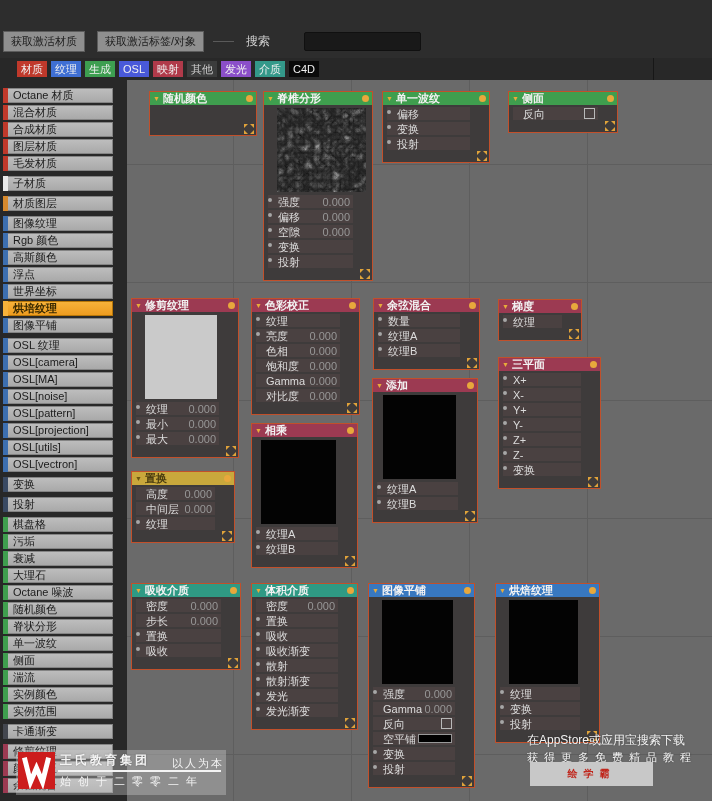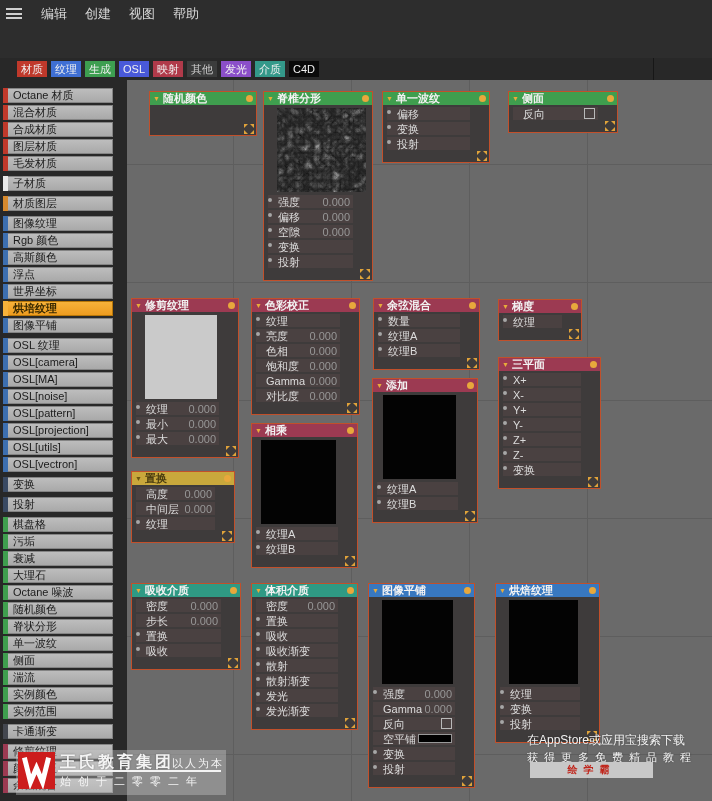--- a/index.html
+++ b/index.html
@@ -60,46 +60,42 @@
   .pval{margin-left:auto;color:#979797;}
   .pport{position:absolute;left:0;top:3px;width:4px;height:4px;border:2px solid #a6a6a6;border-radius:50%;background:#3e3b3b;}
   .pcheck{margin-left:auto;width:11px;height:11px;border:1px solid #b9b9b9;background:transparent;}
   .pswatch{margin-left:auto;width:34px;height:9px;border:1px solid #999;background:#000;}
   .nresize{position:absolute;right:2px;bottom:1px;}
 
   
   .wm{position:absolute;z-index:50;color:#f4f4f4;}
   .wmL-bg{left:16px;top:750px;width:210px;height:45px;background:rgba(205,205,205,.38);}
   .wmL-logo{left:18px;top:752px;width:37px;height:37px;background:#cc1d1d;}
-  .wmL-title{left:60px;top:752px;font-size:16px;font-weight:bold;letter-spacing:3px;text-shadow:0 0 2px rgba(0,0,0,.35);}
+  .wmL-title{left:60px;top:752px;font-size:12px;font-weight:bold;letter-spacing:3px;text-shadow:0 0 2px rgba(0,0,0,.35);}
   .wmL-slogan{left:172px;top:756px;font-size:11px;letter-spacing:2px;}
   .wmL-line{left:58px;top:770px;width:163px;height:2px;background:#f4f4f4;}
   .wmL-tag{left:60px;top:774px;font-size:11px;letter-spacing:7px;white-space:nowrap;}
   .wmR-1{left:527px;top:750px;font-size:11px;letter-spacing:6px;white-space:nowrap;text-shadow:0 0 2px rgba(0,0,0,.35);}
-  .wmR-bar{left:530px;top:762px;width:123px;height:16px;background:#c8c8c8;display:flex;align-items:center;justify-content:center;}
+  .wmR-bar{left:530px;top:762px;width:123px;height:24px;background:#c8c8c8;display:flex;align-items:center;justify-content:center;}
   .wmR-bar span{color:#c0271d;font-weight:bold;font-size:10px;letter-spacing:6px;}
   .wmR-3{left:527px;top:732px;font-size:12px;white-space:nowrap;text-shadow:0 0 2px rgba(0,0,0,.35);}
 </style>
 </head>
 <body>
 
 <div class="stage">
 
-  <div class="menubar">
-    <span class="hamburger">
-        <i></i>
-        <i></i>
-        <i></i>
-      </span>
-    <span class="menuitem">编辑</span>
-    <span class="menuitem">创建</span>
-    <span class="menuitem">视图</span>
-    <span class="menuitem">帮助</span>
+
+  <div class="toolbar">
+    <div class="tbtn tb1">获取激活材质</div>
+    <div class="tbtn tb2">获取激活标签/对象</div>
+    <div class="tsep"></div>
+    <span class="tsearchlabel">搜索</span>
+    <input class="tsearch" value="" style="">
   </div>
-
 
   <div class="tabbar">
     <span class="tab tab-red">材质</span>
     <span class="tab tab-blue">纹理</span>
     <span class="tab tab-green">生成</span>
     <span class="tab tab-indigo">OSL</span>
     <span class="tab tab-maroon">映射</span>
     <span class="tab tab-gray">其他</span>
     <span class="tab tab-purple">发光</span>
     <span class="tab tab-teal">介质</span>

